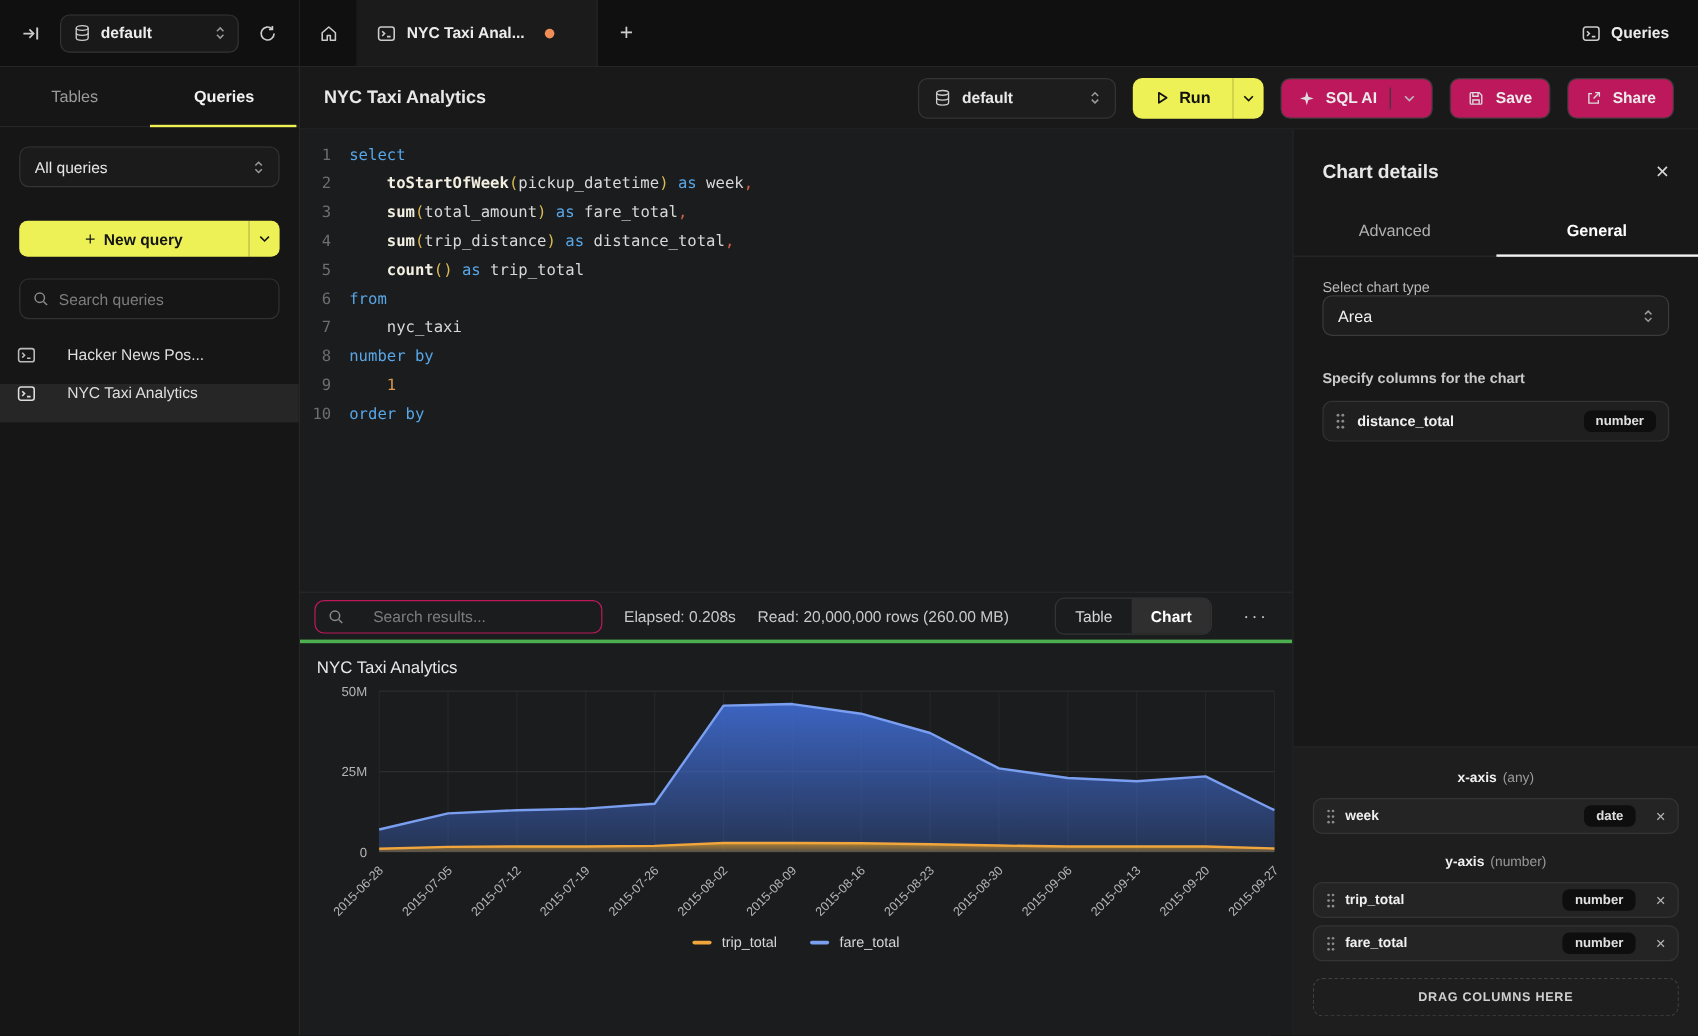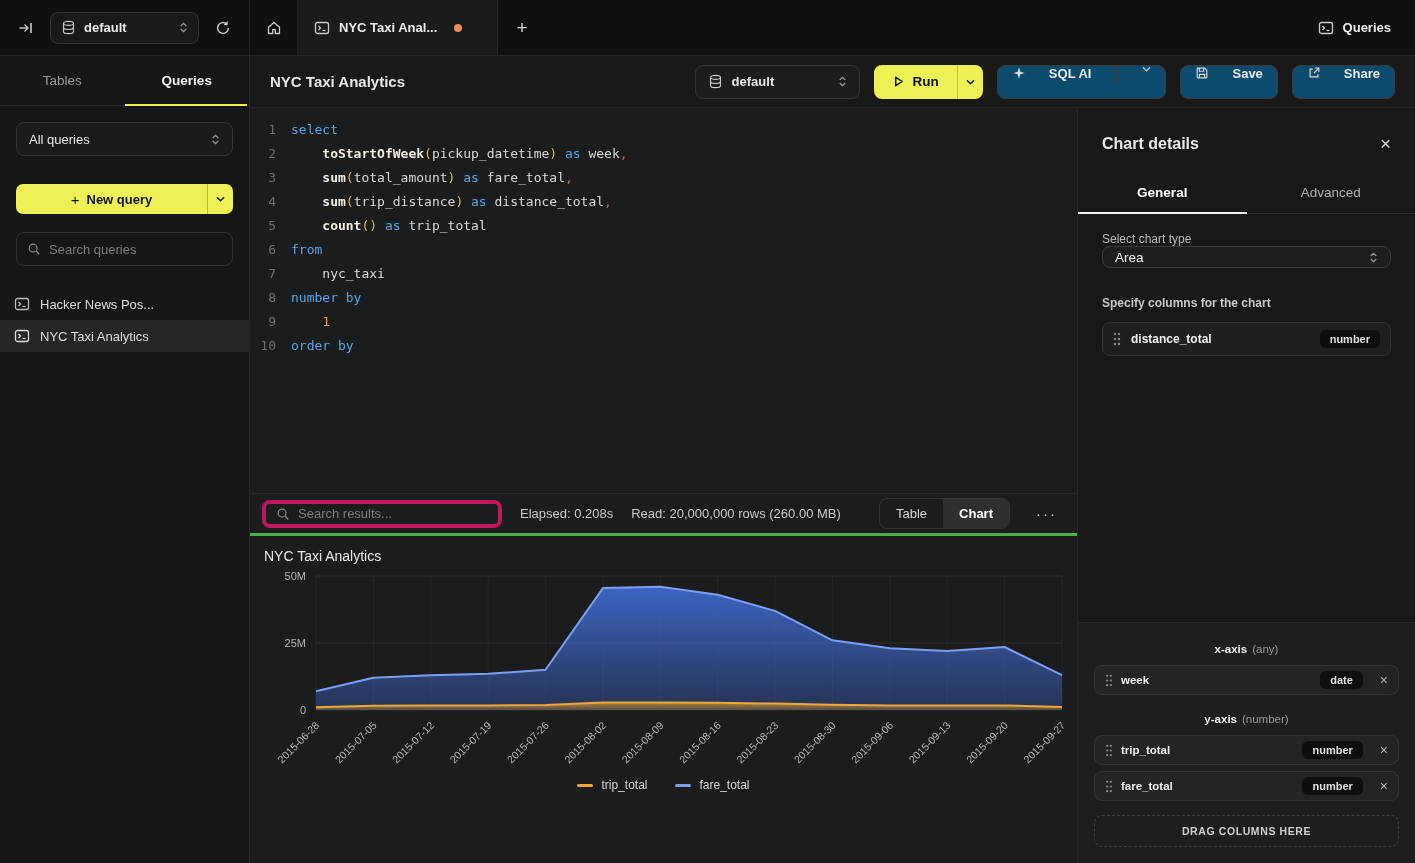--- a/index.html
+++ b/index.html
@@ -35,54 +35,54 @@
   .s-tab.active{color:#f2f2f2;font-weight:600}
   .s-tab.active::after{content:"";position:absolute;left:0;right:2px;bottom:-1px;height:2px;background:var(--accent)}
   .side-select{margin:16px 16px 0;height:34px;display:flex;align-items:center;justify-content:space-between;padding:12px 12px;border:1px solid #343434;border-radius:8px;background:#1b1b1b;cursor:pointer}
   .side-select .lbl{color:#e6e6e6}
   .new-query{margin:28px 16px 0;height:30px;display:flex;border-radius:7px;overflow:hidden;background:var(--accent);color:#141414;cursor:pointer}
   .new-query-main{flex:1;display:flex;align-items:center;justify-content:center;gap:7px;font-weight:600}
   .new-query-main .plus{font-size:15px;font-weight:400}
   .new-query-caret{width:26px;display:flex;align-items:center;justify-content:center;border-left:1px solid rgba(20,20,20,.25);color:#141414}
   .side-search{margin:18px 16px 0;height:34px;display:flex;align-items:center;gap:8px;padding:0 10px;border:1px solid #313131;border-radius:8px}
   .query-list{margin-top:22px;display:flex;flex-direction:column}
-  .q-item{height:32px;display:flex;align-items:center;gap:10px;padding:0 14px;color:#dedede;cursor:pointer;white-space:nowrap}
+  .q-item{height:32px;display:flex;align-items:flex-start;gap:26px;padding:0 14px;color:#dedede;cursor:pointer;white-space:nowrap}
   .q-item.selected{background:#262626}
 
   
   .content-col{flex:1;display:flex;flex-direction:column;min-width:0}
   .content-header{height:52px;display:flex;align-items:center;padding:0 20px;border-bottom:1px solid #262626;background:#191919}
   .content-title{font-size:15px;font-weight:600}
   .header-actions{margin-left:auto;display:flex;align-items:center;gap:14px}
   .hdr-select{width:165px;height:34px;display:flex;align-items:center;gap:9px;padding:0 12px;border:1px solid #343434;border-radius:8px;background:#1d1d1d;cursor:pointer}
   .hdr-select .lbl{font-weight:600;flex:1}
   .run-btn{height:34px;display:flex;border-radius:8px;overflow:hidden;background:var(--accent);color:#101010;cursor:pointer}
   .run-main{display:flex;align-items:center;gap:8px;padding:0 18px;font-weight:700;font-size:13.5px}
   .run-caret{width:26px;display:flex;align-items:center;justify-content:center;border-left:1px solid rgba(0,0,0,.2)}
-  .btn{height:34px;display:flex;align-items:flex-start;gap:23px;padding:0 14px;border:1px solid #3a3a3a;border-radius:8px;background:#0c4a6e;color:#ececec;font-weight:600;cursor:pointer}
+  .btn{height:34px;display:flex;align-items:center;gap:9px;padding:0 14px;border:1px solid #3a3a3a;border-radius:8px;background:#be185d;color:#ececec;font-weight:600;cursor:pointer}
   .split-sep{width:1px;height:18px;background:#3a3a3a;margin:0 2px}
 
   .content-main{flex:1;display:flex;min-height:0}
   .editor-col{flex:1;min-width:0;display:flex;flex-direction:column;background:#1b1c1d}
 
   
   .editor{flex:1;padding-top:10px;overflow:hidden;font-family:"DejaVu Sans Mono",monospace;font-size:13px;line-height:24px;cursor:text}
   .code-line{display:flex}
   .gutter{flex:0 0 26px;text-align:right;color:#6e6e6e;user-select:none}
   .code{white-space:pre;padding-left:15px}
   .tok-kw{color:#58a6e6}
   .tok-fn{color:#f3efe2;font-weight:700}
   .tok-br{color:#ddba52}
   .tok-num{color:#de9a4e}
   .tok-pun{color:#d4604a}
   .tok-pl{color:#d8d8d8}
 
   
   .results-bar{height:40px;display:flex;align-items:center;gap:18px;padding:0 12px;border-top:1px solid #2a2a2a}
-  .results-search{width:240px;height:28px;display:flex;align-items:center;gap:8px;padding:0 10px;border:4px solid #be185d;border-radius:8px;flex:0 0 240px}
+  .results-search{width:240px;height:28px;display:flex;align-items:center;gap:24px;padding:0 10px;border:1px solid #be185d;border-radius:8px;flex:0 0 240px}
   .stat{color:#c9c9c9;white-space:nowrap}
   .view-toggle{margin-left:auto;display:flex;border:1px solid #343434;border-radius:8px;overflow:hidden;flex:0 0 auto}
   .view-btn{padding:7px 16px;color:#d6d6d6;cursor:pointer}
   .view-btn.active{background:#2f2f2f;color:#fff;font-weight:600}
   .more-btn{color:#c9c9c9;padding:0 8px;font-size:15px;letter-spacing:2px;cursor:pointer}
 
   .resize-divider{height:3px;background:var(--divider-green);cursor:row-resize}
 
   
   .chart-section{height:327px;padding:12px 14px 0;display:flex;flex-direction:column;overflow:hidden}
@@ -97,21 +97,21 @@
   .chart-details{width:338px;flex:0 0 338px;border-left:1px solid #262626;background:#181818;display:flex;flex-direction:column}
   .cd-header{display:flex;align-items:flex-end;justify-content:space-between;padding:26px 24px 18px}
   .cd-title{font-size:16px;font-weight:700}
   .cd-close{color:#d6d6d6;font-size:19px;line-height:1;cursor:pointer}
   .cd-tabs{display:flex;border-bottom:1px solid #2a2a2a}
   .cd-tab{flex:1;height:42px;display:flex;align-items:center;justify-content:center;color:#b0b0b0;cursor:pointer;position:relative;font-size:13.5px}
   .cd-tab.active{color:#fff;font-weight:600}
   .cd-tab.active::after{content:"";position:absolute;left:0;right:0;bottom:-1px;height:2px;background:#f2f2f2}
   .cd-body{flex:1;display:flex;flex-direction:column;padding:18px 24px 0;min-height:0}
   .cd-label{font-size:12px;color:#b9b9b9;}
-  .cd-select{height:22px;display:flex;align-items:center;justify-content:space-between;padding:10px 12px;border:1px solid #3a3a3a;border-radius:8px;background:#1e1e1e;cursor:pointer}
+  .cd-select{height:34px;display:flex;align-items:center;justify-content:space-between;padding:10px 12px;border:1px solid #3a3a3a;border-radius:8px;background:#1e1e1e;cursor:pointer}
   .cd-select .lbl{font-size:13.5px;color:#f0f0f0}
   .cd-columns-label{margin-top:28px;font-size:12px;color:#c9c9c9;font-weight:600;margin-bottom:12px}
   .cd-search{height:36px;display:flex;align-items:center;gap:8px;padding:0 10px;border:1px solid #3a3a3a;border-radius:8px;margin-bottom:10px}
   .col-chip{height:34px;display:flex;align-items:center;gap:10px;padding:0 10px;border:1px solid #333;border-radius:8px;background:#1f1f1f;cursor:grab}
   .col-name{font-size:12px;font-weight:700;color:#f0f0f0}
   .type-badge{margin-left:auto;background:#0e0e0e;border-radius:6px;padding:3px 10px;font-size:11px;font-weight:600;color:#e0e0e0}
   .axes-section{background:#1e1e1e;border-top:1px solid #262626;padding:16px}
   .axis-label{display:flex;justify-content:center;gap:5px;font-size:11.5px;margin:4px 0 10px}
   .axis-label .nm{font-weight:700;color:#f0f0f0}
   .axis-label .hint{color:#9a9a9a}
@@ -480,22 +480,22 @@
             </div>
         </div>
       </div>
 
       <aside class="chart-details">
         <div class="cd-header">
           <span class="cd-title">Chart details</span>
           <span class="cd-close">×</span>
         </div>
         <div class="cd-tabs">
+          <div class="cd-tab">Advanced</div>
           <div class="cd-tab active">General</div>
-          <div class="cd-tab">Advanced</div>
         </div>
 
         <div class="cd-body">
           <div class="cd-label">Select chart type</div>
           <div class="cd-select">
             <span class="lbl">Area</span>
             <span>
               <svg viewBox="0 0 10 14" width="9" height="13">
                   <path d="M2 5.3 5 2.3 8 5.3" stroke="#9a9a9a" fill="none" stroke-width="1.4"></path>
                   <path d="M2 8.7 5 11.7 8 8.7" stroke="#9a9a9a" fill="none" stroke-width="1.4"></path>

